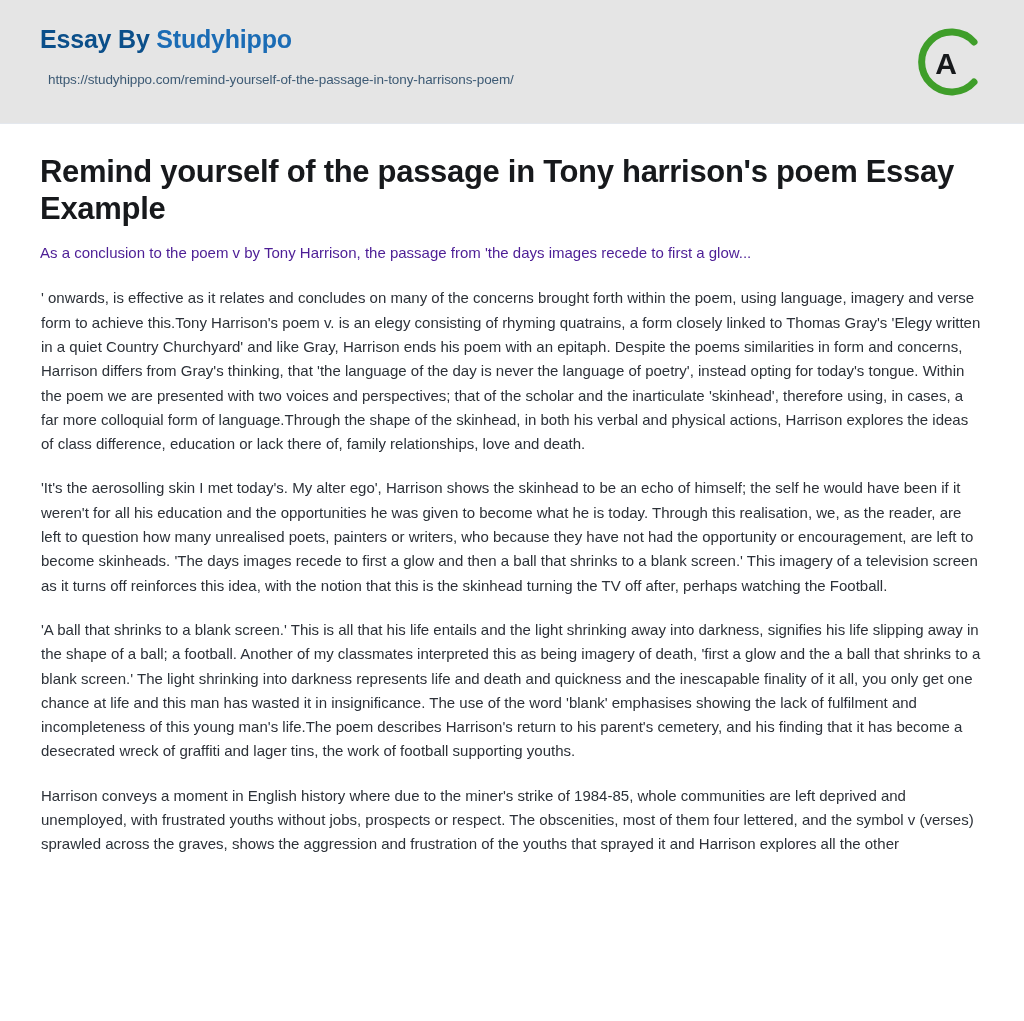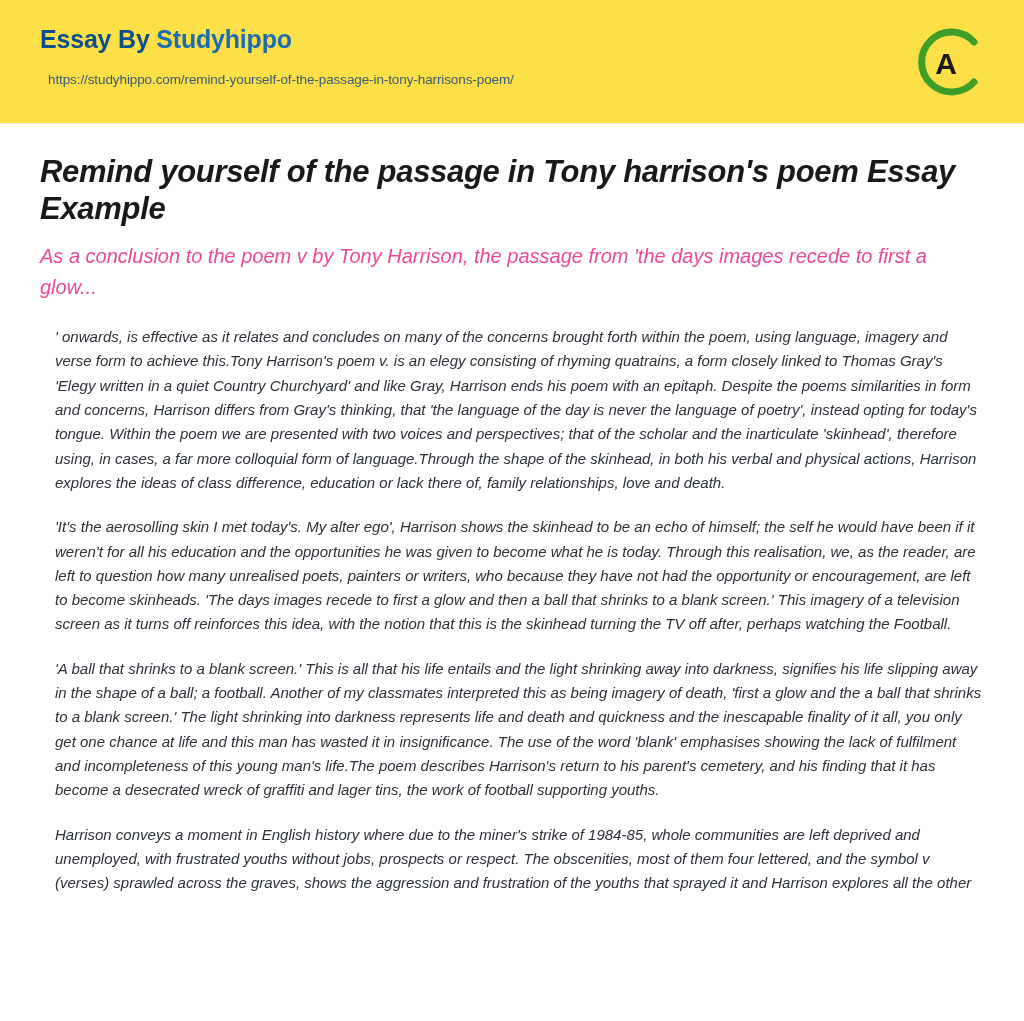--- a/index.html
+++ b/index.html
@@ -12,21 +12,21 @@
   }
   .page {
     width: 1024px;
     min-height: 1021px;
     background: #ffffff;
     position: relative;
     overflow: hidden;
   }
   
   .header {
-    background: #fde047;
+    background: #e5e5e5;
     border-bottom: 1px solid #e4e8ee;
     padding: 26px 40px 22px 40px;
     position: relative;
     height: 124px;
   }
   .brand {
     font-size: 25px;
     font-weight: bold;
     color: #0b4f8a;
     letter-spacing: -0.2px;
@@ -45,41 +45,40 @@
   .logo {
     position: absolute;
     right: 38px;
     top: 22px;
     width: 80px;
     height: 80px;
   }
   
   .article {
     padding: 30px 40px 24px 40px;
-    font-style: italic;
   }
   .title {
     font-size: 31px;
     line-height: 1.18;
     font-weight: bold;
     color: #17191c;
     margin: 0 0 14px 0;
     letter-spacing: -0.3px;
   }
   .lede {
-    font-size: 20px;
+    font-size: 15px;
     line-height: 1.55;
-    color: #ec4899;
+    color: #4c1d95;
     margin: 0 0 22px 0;
   }
   .para {
     font-size: 15px;
     line-height: 1.62;
     color: #2c3138;
-    margin: 0 0 20px 15px;
+    margin: 0 0 20px 1px;
     text-align: left;
   }
 </style>
 </head>
 <body>
 
 <div class="page">
 
   <div class="header">
     <div class="brand">

